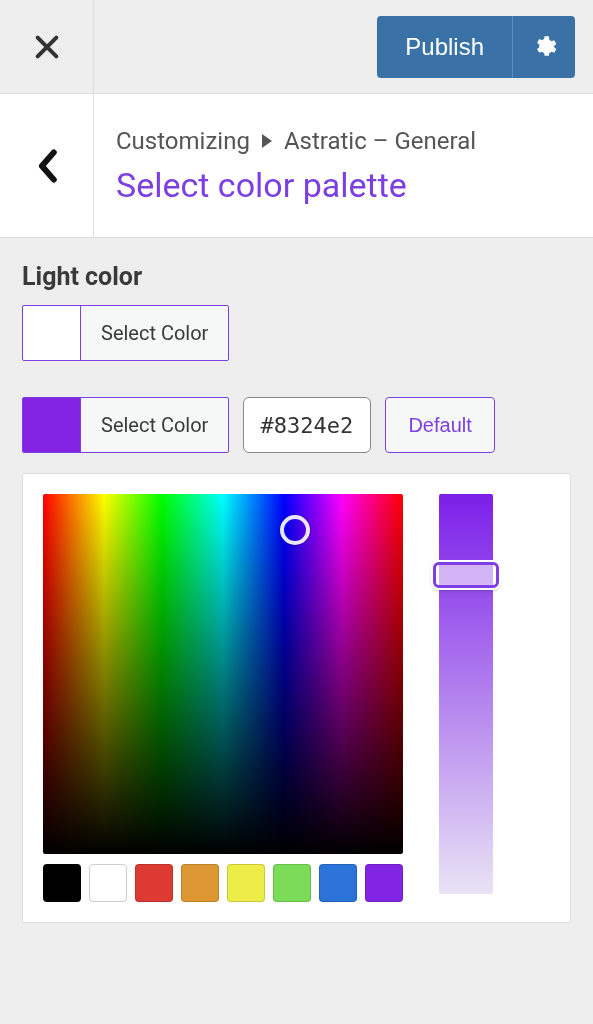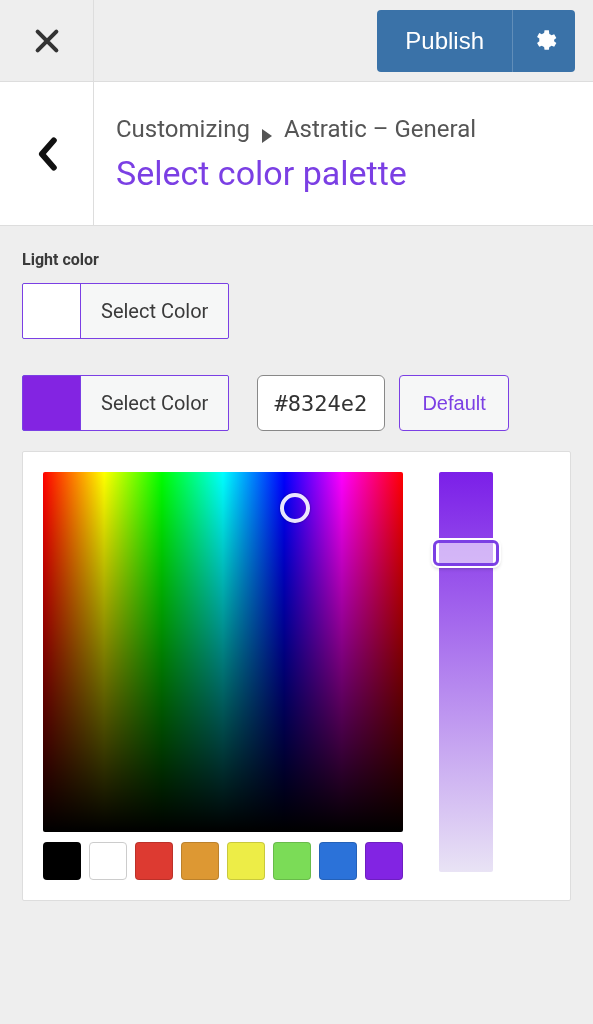--- a/index.html
+++ b/index.html
@@ -7,21 +7,21 @@
       font-family: -apple-system, BlinkMacSystemFont, "Segoe UI", Roboto, sans-serif;
       background: #eeeeee;
       width: 593px;
       height: 1024px;
       overflow: hidden;
     }
     
     
     .top-bar {
       display: flex;
-      height: 82px;
+      height: 94px;
       border-bottom: 1px solid #ddd;
       background: #eeeeee;
     }
     .close-btn {
       width: 94px;
       display: flex;
       align-items: center;
       justify-content: center;
       border-right: 1px solid #ddd;
       cursor: pointer;
@@ -81,21 +81,21 @@
       padding: 22px 22px 22px 22px;
       display: flex;
       flex-direction: column;
       justify-content: center;
     }
     .breadcrumb-trail {
       font-size: 24px;
       color: #555;
       font-weight: 400;
       display: flex;
-      align-items: flex-end;
+      align-items: center;
       gap: 12px;
       margin-bottom: 10px;
     }
     .triangle {
       display: inline-block;
       width: 0; height: 0;
       border-top: 7px solid transparent;
       border-bottom: 7px solid transparent;
       border-left: 10px solid #555;
     }
@@ -103,21 +103,21 @@
       font-size: 34px;
       color: #7b3fe4;
       font-weight: 400;
     }
     
     
     .content {
       padding: 24px 22px;
     }
     .section-label {
-      font-size: 16px;
+      font-size: 25px;
       font-weight: 700;
       color: #3a3a3a;
       margin-bottom: 14px;
     }
     .section {
       margin-bottom: 36px;
     }
     
     .color-select-row {
       display: flex;
@@ -154,21 +154,20 @@
       height: 56px;
       border: 1px solid #888;
       border-radius: 6px;
       font-family: Menlo, Consolas, monospace;
       font-size: 22px;
       color: #333;
       padding: 0 16px;
       background: #fff;
       width: 128px;
       text-align: left;
-      margin-left: 14px;
     }
     
     .default-btn {
       height: 56px;
       border: 1px solid #7b3fe4;
       border-radius: 4px;
       background: #f6f7f7;
       color: #7b3fe4;
       font-size: 20px;
       padding: 12px 22px;

